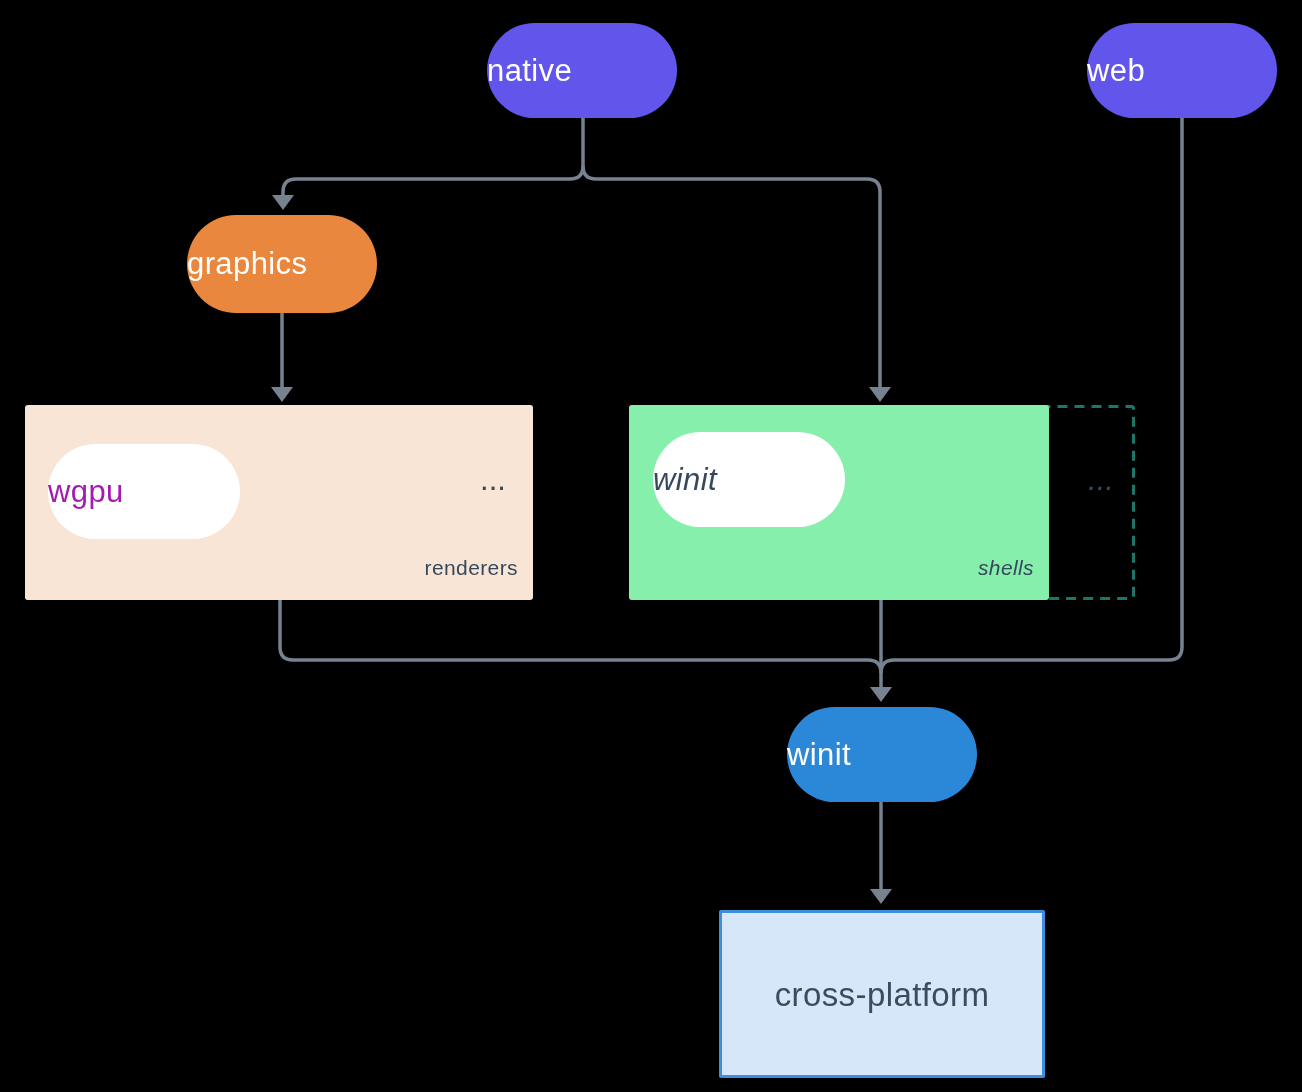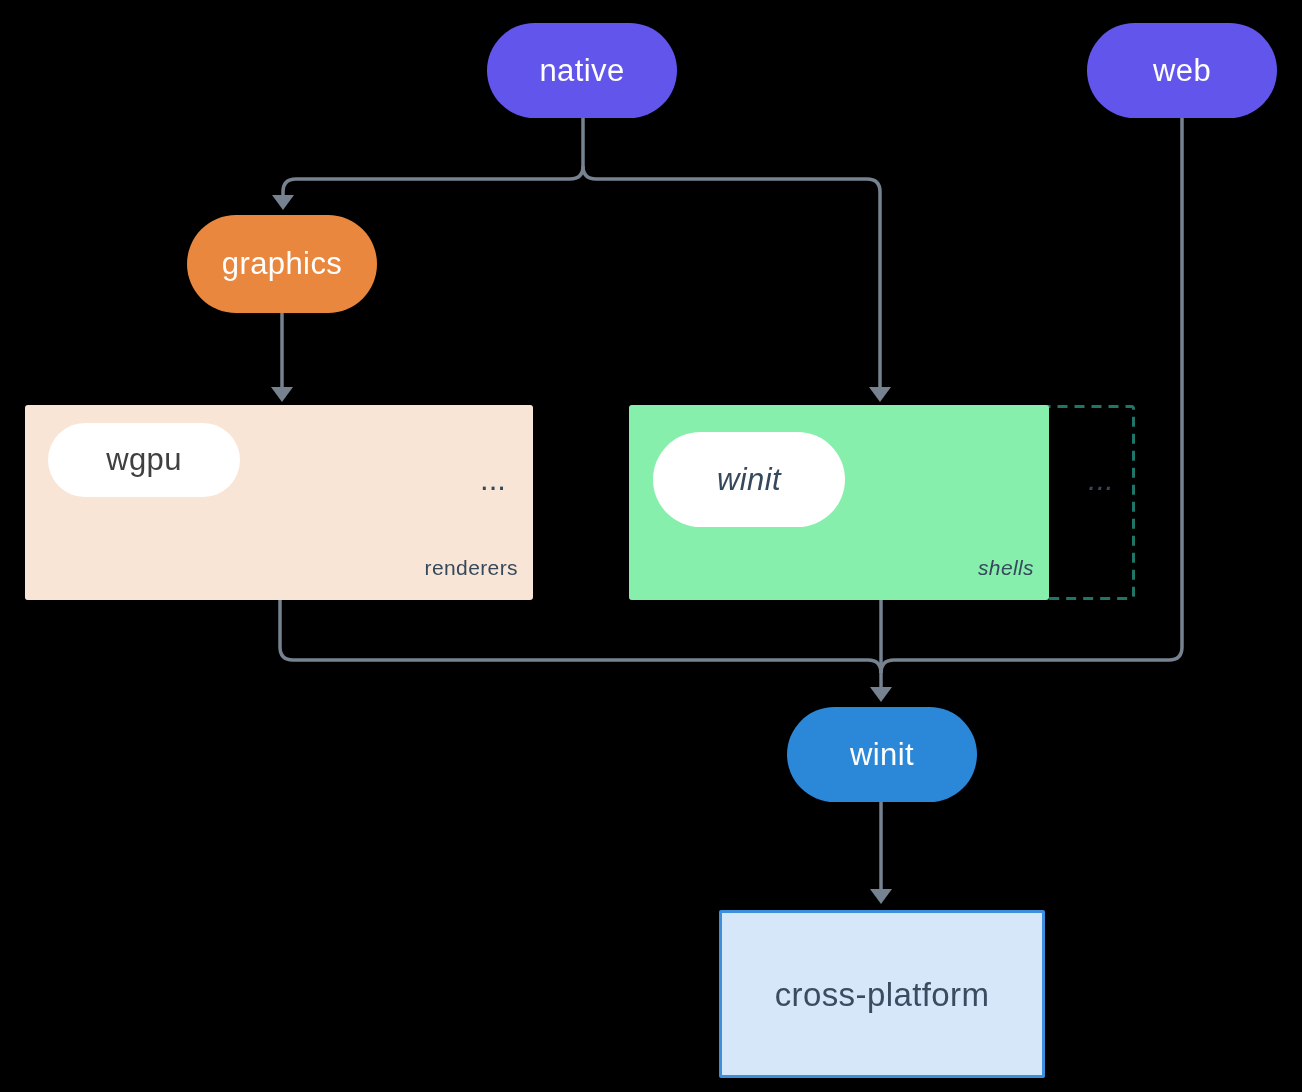--- a/index.html
+++ b/index.html
@@ -2,21 +2,21 @@
 <html><head>
 <meta charset="utf-8">
 <style>
   html,body{margin:0;padding:0;background:#000;}
   .canvas{
     position:relative;width:1302px;height:1092px;background:#000;overflow:hidden;
     font-family:"Liberation Sans", sans-serif;
   }
   .edge-layer{position:absolute;left:0;top:0;width:1302px;height:1092px;}
   .pill{
-    position:absolute;display:flex;align-items:center;justify-content:center;
+    position:absolute;display:flex;align-items:center;
     border-radius:999px;font-size:31px;letter-spacing:.4px;color:#fff;
   }
   .pill.inner{color:#36495C;}
   .group{position:absolute;border-radius:3px;}
   .group-label{
     position:absolute;right:15px;bottom:20px;font-size:21px;color:#36495C;letter-spacing:.4px;margin-top:32px;
   }
   .ellipsis{
     position:absolute;top:27px;height:95px;width:60px;display:flex;align-items:center;
     justify-content:center;font-size:31px;color:#36495C;
@@ -44,21 +44,21 @@
       <polygon points="271,387 293,387 282,402" fill="#76828F"></polygon>
       <path d="M280 600 L280 647 Q280 660 293 660 L868 660 Q881 660 881 673" fill="none" stroke="#76828F" stroke-width="3.5" stroke-linecap="butt"></path>
       <path d="M881 600 L881 687" fill="none" stroke="#76828F" stroke-width="3.5" stroke-linecap="butt"></path>
       <polygon points="870,687 892,687 881,702" fill="#76828F"></polygon>
       <path d="M1182 118 L1182 647 Q1182 660 1169 660 L894 660 Q881 660 881 673" fill="none" stroke="#76828F" stroke-width="3.5" stroke-linecap="butt"></path>
       <path d="M881 802 L881 889" fill="none" stroke="#76828F" stroke-width="3.5" stroke-linecap="butt"></path>
       <polygon points="870,889 892,889 881,904" fill="#76828F"></polygon>
     </svg>
 
   <div class="group" style="left: 25px; top: 405px; width: 508px; height: 195px; background: rgb(249, 229, 214);">
-    <div class="pill inner" style="left: 23px; top: 18px; width: 192px; height: 74px; position: absolute; background: rgb(255, 255, 255); color: #404040;">
+    <div class="pill inner" style="left: 23px; top: 39px; width: 192px; height: 95px; position: absolute; background: rgb(255, 255, 255); color: #a21caf;">
       <span>wgpu</span>
     </div>
     <div class="ellipsis" style="left:438px;">...</div>
     <div class="group-label">renderers</div>
   </div>
 
   <div class="group" style="left: 629px; top: 405px; width: 420px; height: 195px; background: #86efac; font-style: italic;">
     <div class="pill inner" style="left: 24px; top: 27px; width: 192px; height: 95px; position: absolute; background: rgb(255, 255, 255); color: rgb(54, 73, 92);">
       <span>winit</span>
     </div>

